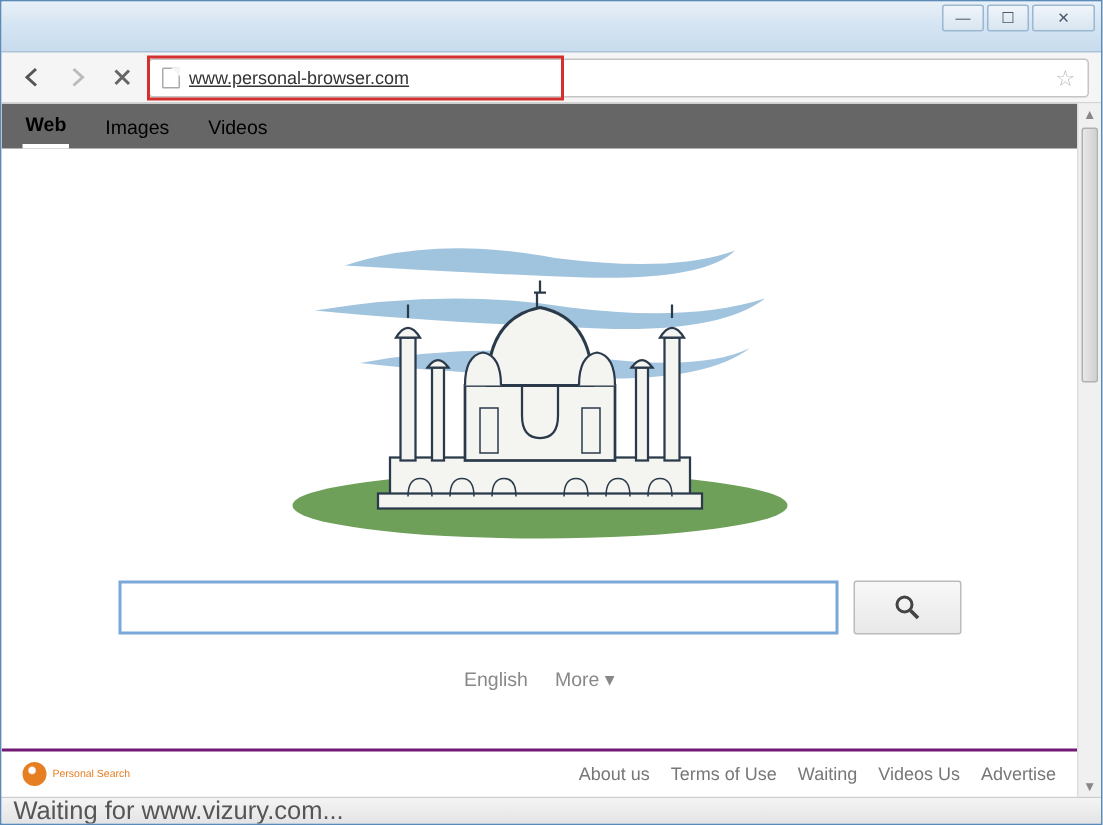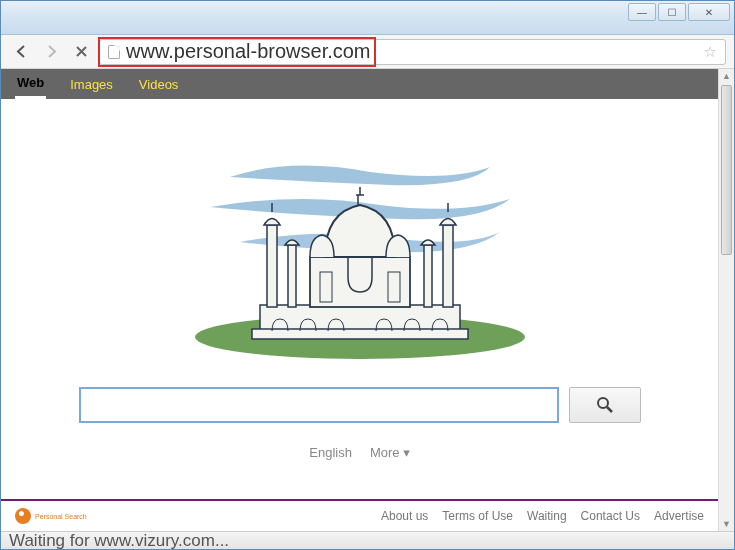--- a/index.html
+++ b/index.html
@@ -94,21 +94,21 @@
       border: 1px solid #aaa;
       border-radius: 1px;
       position: relative;
     }
     .addressbar .page-icon:after {
       content:"";
       position: absolute; right:-1px; top:-1px;
       border: 3px solid transparent;
       border-right-color:#f5f5f5; border-top-color:#f5f5f5;
     }
-    .addressbar .url { flex:1; font-size: 20px; color: #333; }
+    .addressbar .url { flex:1; font-size: 12px; color: #333; text-decoration: underline; }
     .star-icon { color:#bbb; font-size:15px; cursor:pointer; }
     .highlight-box {
       position: absolute;
       left: -2px; top: -3px;
       width: 278px; height: 30px;
       border: 2px solid #d43030;
       pointer-events: none;
     }
     .content {
       position: relative;
@@ -131,21 +131,21 @@
     .scrollbar .arrow.down { bottom:2px; }
     .tabs-nav {
       height: 30px;
       background: #666;
       display:flex;
       align-items:center;
       padding: 0 14px;
       gap: 22px;
     }
     .tabs-nav a {
-      color:#fde047;
+      color:#000000;
       font-size:13px;
       text-decoration:none;
       cursor:pointer;
       padding: 6px 2px;
     }
     .tabs-nav a.selected { color:#000000; font-weight:bold; border-bottom: 3px solid #fff; }
     .hero {
       height: 260px;
       display:flex;
       align-items:center;
@@ -321,21 +321,21 @@
 
     <div class="footer">
       <div class="logo">
         <span class="logo-circle"></span>
         <span>Personal Search</span>
       </div>
       <div class="links">
         <span>About us</span>
         <span>Terms of Use</span>
         <span>Waiting</span>
-        <span>Contact Us</span>
+        <span>Videos Us</span>
         <span>Advertise</span>
       </div>
     </div>
   </div>
   <div class="scrollbar">
     <span class="arrow up">▲</span>
     <div class="thumb"></div>
     <span class="arrow down">▼</span>
   </div>
 </div>

